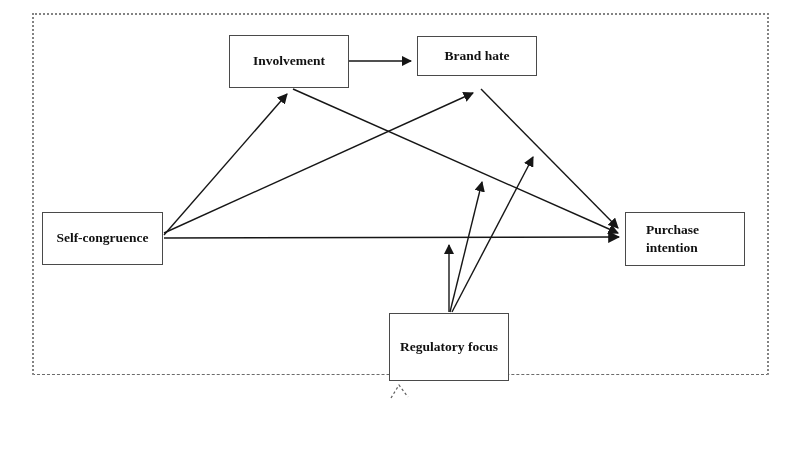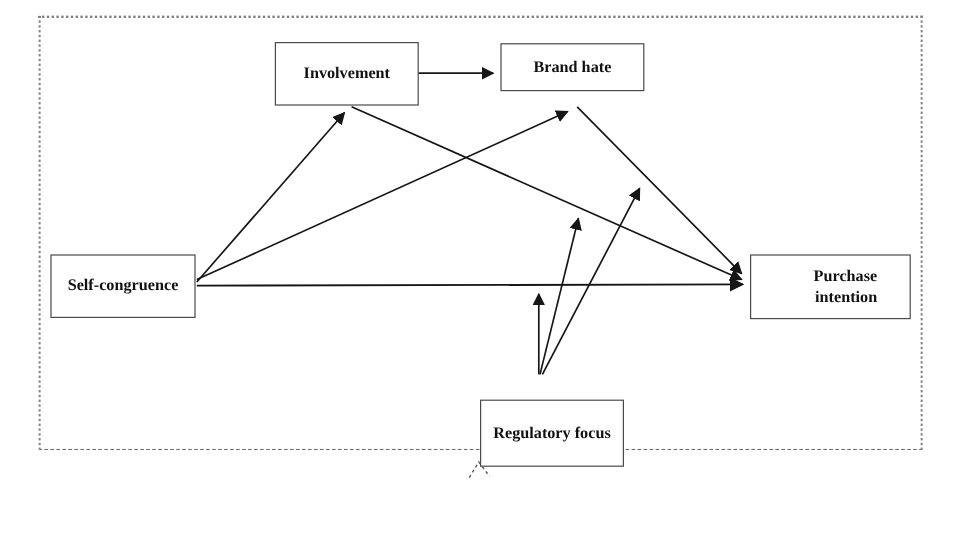--- a/index.html
+++ b/index.html
@@ -28,32 +28,32 @@
     font-size:11px;color:#1a1a1a;
     letter-spacing:0.2px;
     padding-left:22px;
     white-space:pre;
   }
   .node{
     position:absolute;
     background:#ffffff;
     border:1.5px solid #4a4a4a;
     display:flex;align-items:center;justify-content:center;
-    text-align:right;
+    text-align:left;
     font-weight:bold;font-size:13.5px;color:#111111;
     z-index:3;
     box-sizing:border-box;
   }
   .node .lbl{display:block;line-height:1.35;}
   #node-involvement      {left:229px;top:35px; width:120px;height:53px;}
   #node-brand-hate       {left:417px;top:36px; width:120px;height:40px;}
   #node-self-congruence  {left:42px; top:212px;width:121px;height:53px;}
-  #node-purchase-intention{left:625px;top:212px;width:134px;height:54px;}
+  #node-purchase-intention{left:625px;top:212px;width:120px;height:54px;}
   #node-purchase-intention .lbl{max-width:78px;}
-  #node-regulatory-focus {left:400px;top:313px;width:120px;height:56px;margin-top:20px;}
+  #node-regulatory-focus {left:389px;top:313px;width:120px;height:68px;}
   svg.overlay{
     position:absolute;left:0;top:0;width:800px;height:450px;
     z-index:5;pointer-events:none;
   }
 </style>
 </head>
 <body>
 
 <div class="stage">
 

